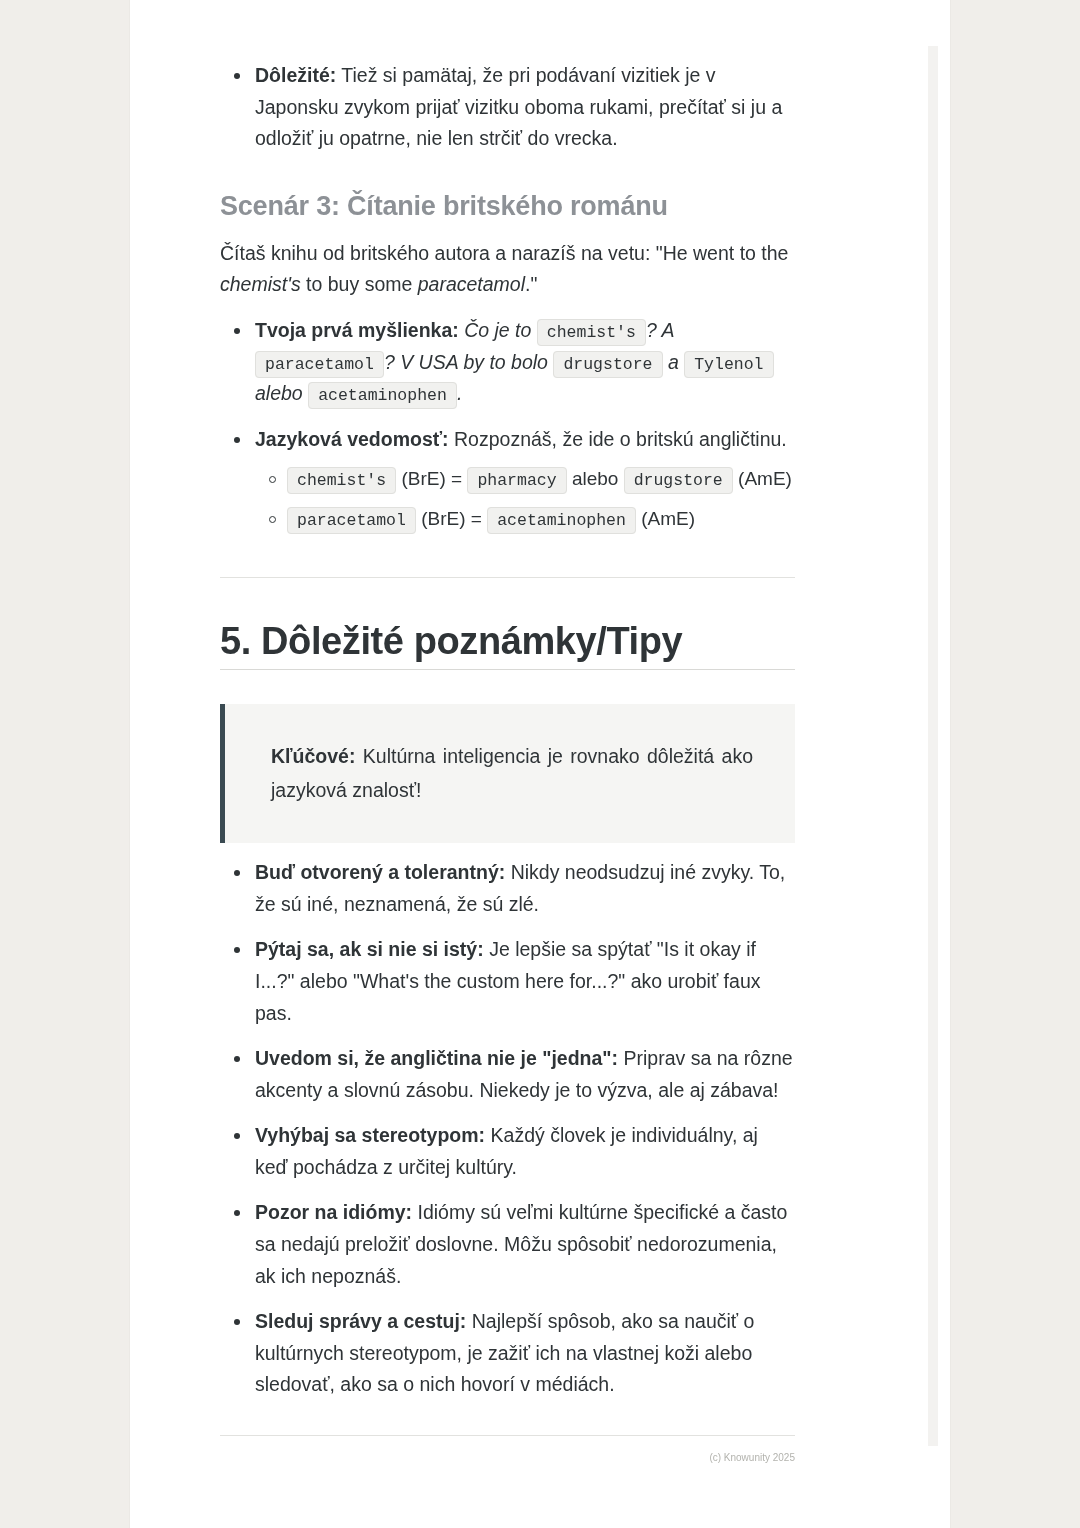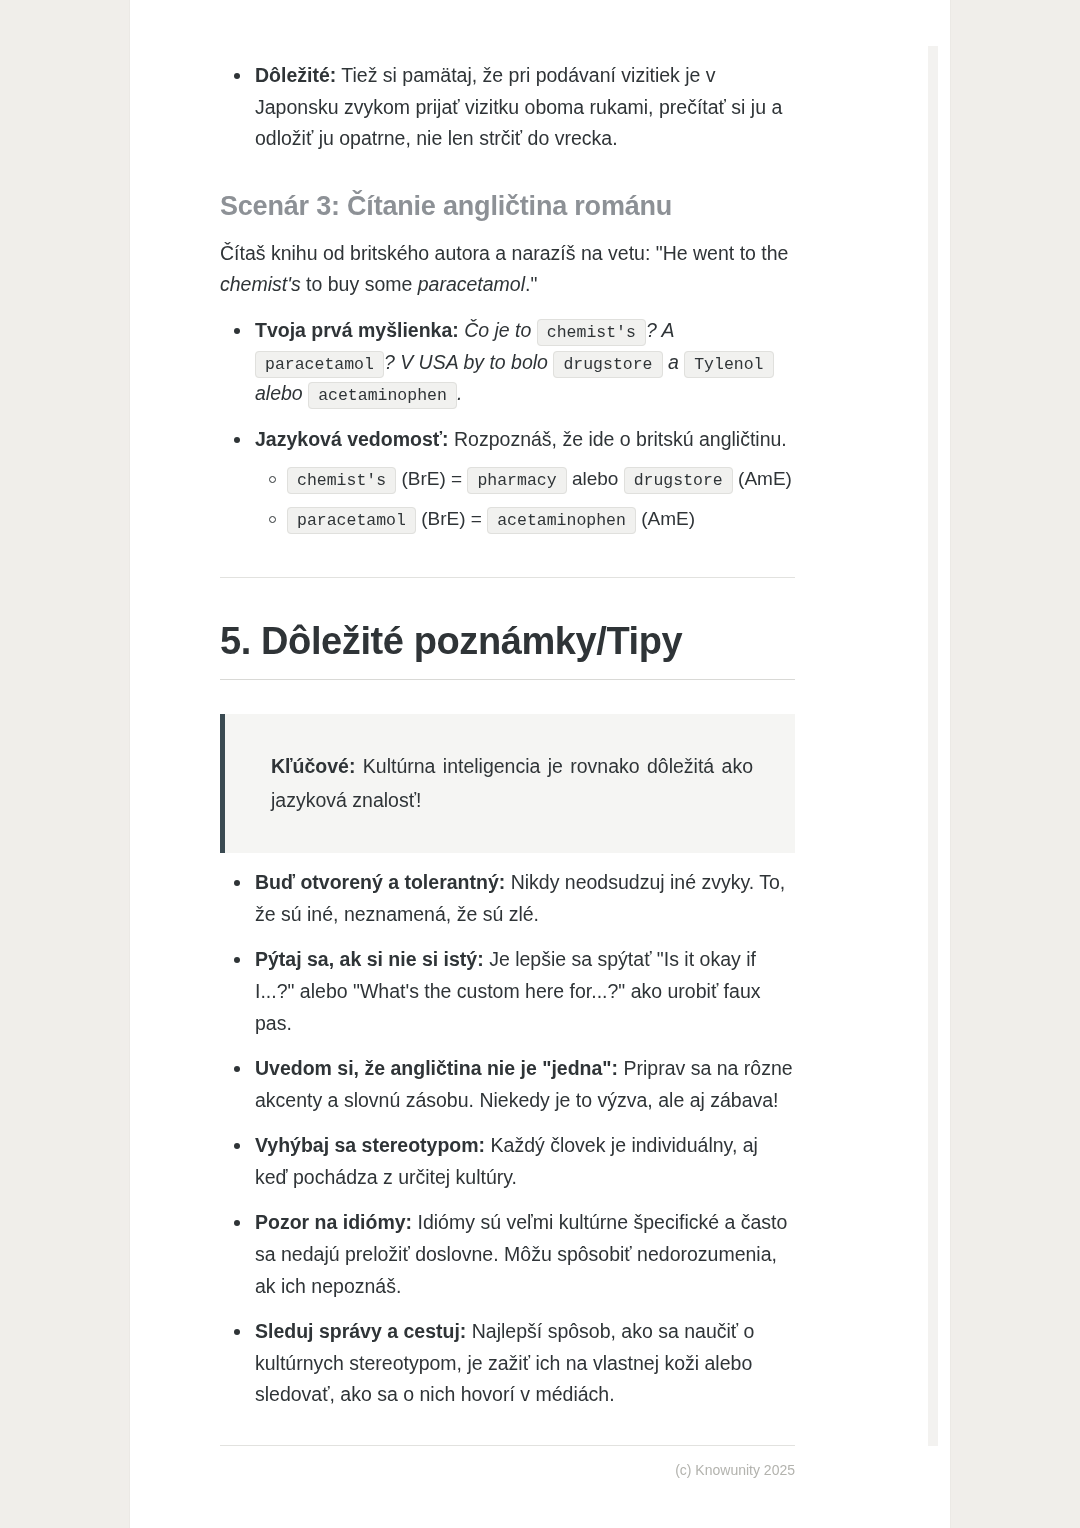--- a/index.html
+++ b/index.html
@@ -97,21 +97,21 @@
     font-weight: bold;
     margin: 36px 0 16px 0;
     letter-spacing: -0.2px;
   }
 
   h1.section {
     color: #2f3437;
     font-size: 38px;
     font-weight: bold;
     margin: 0 0 0 0;
-    padding-bottom: 16px;
+    padding-bottom: 6px;
     border-bottom: 1px solid #d9d9d6;
     letter-spacing: -0.4px;
   }
 
   .rule {
     border: none;
     border-top: 1px solid #e2e2df;
     margin: 42px 0 42px 0;
   }
 
@@ -143,37 +143,37 @@
     margin: 0 0 0 0;
     font-size: 19.5px;
   }
 
   .footer {
     margin-top: 34px;
     border-top: 1px solid #e2e2df;
     padding-top: 16px;
     text-align: right;
     color: #b3b3ae;
-    font-size: 14px;
+    font-size: 10px;
   }
 </style>
 </head>
 <body>
 
 <div class="page">
   <div class="scroll-strip"></div>
   <div class="page-inner">
 
     <ul class="bullets">
       <li>
         <span class="b">Dôležité:</span><span> Tiež si pamätaj, že pri podávaní vizitiek je v Japonsku zvykom prijať vizitku oboma rukami, prečítať si ju a odložiť ju opatrne, nie len strčiť do vrecka.</span>
       </li>
     </ul>
 
-    <h2 class="scenario">Scenár 3: Čítanie angličtina románu</h2>
+    <h2 class="scenario">Scenár 3: Čítanie britského románu</h2>
 
     <p class="intro-para">
       <span>Čítaš knihu od britského autora a narazíš na vetu: "He went to the </span><span class="i">chemist's</span><span> to buy some </span><span class="i">paracetamol</span><span>."</span>
     </p>
 
     <ul class="bullets">
 
       <li>
         <span class="b">Tvoja prvá myšlienka:</span><span class="i"> Čo je to </span><code>chemist's</code><span class="i">? A </span><code>paracetamol</code><span class="i">? V USA by to bolo </span><code>drugstore</code><span class="i"> a </span><code>Tylenol</code><span class="i"> alebo </span><code>acetaminophen</code><span class="i">.</span>
       </li>

